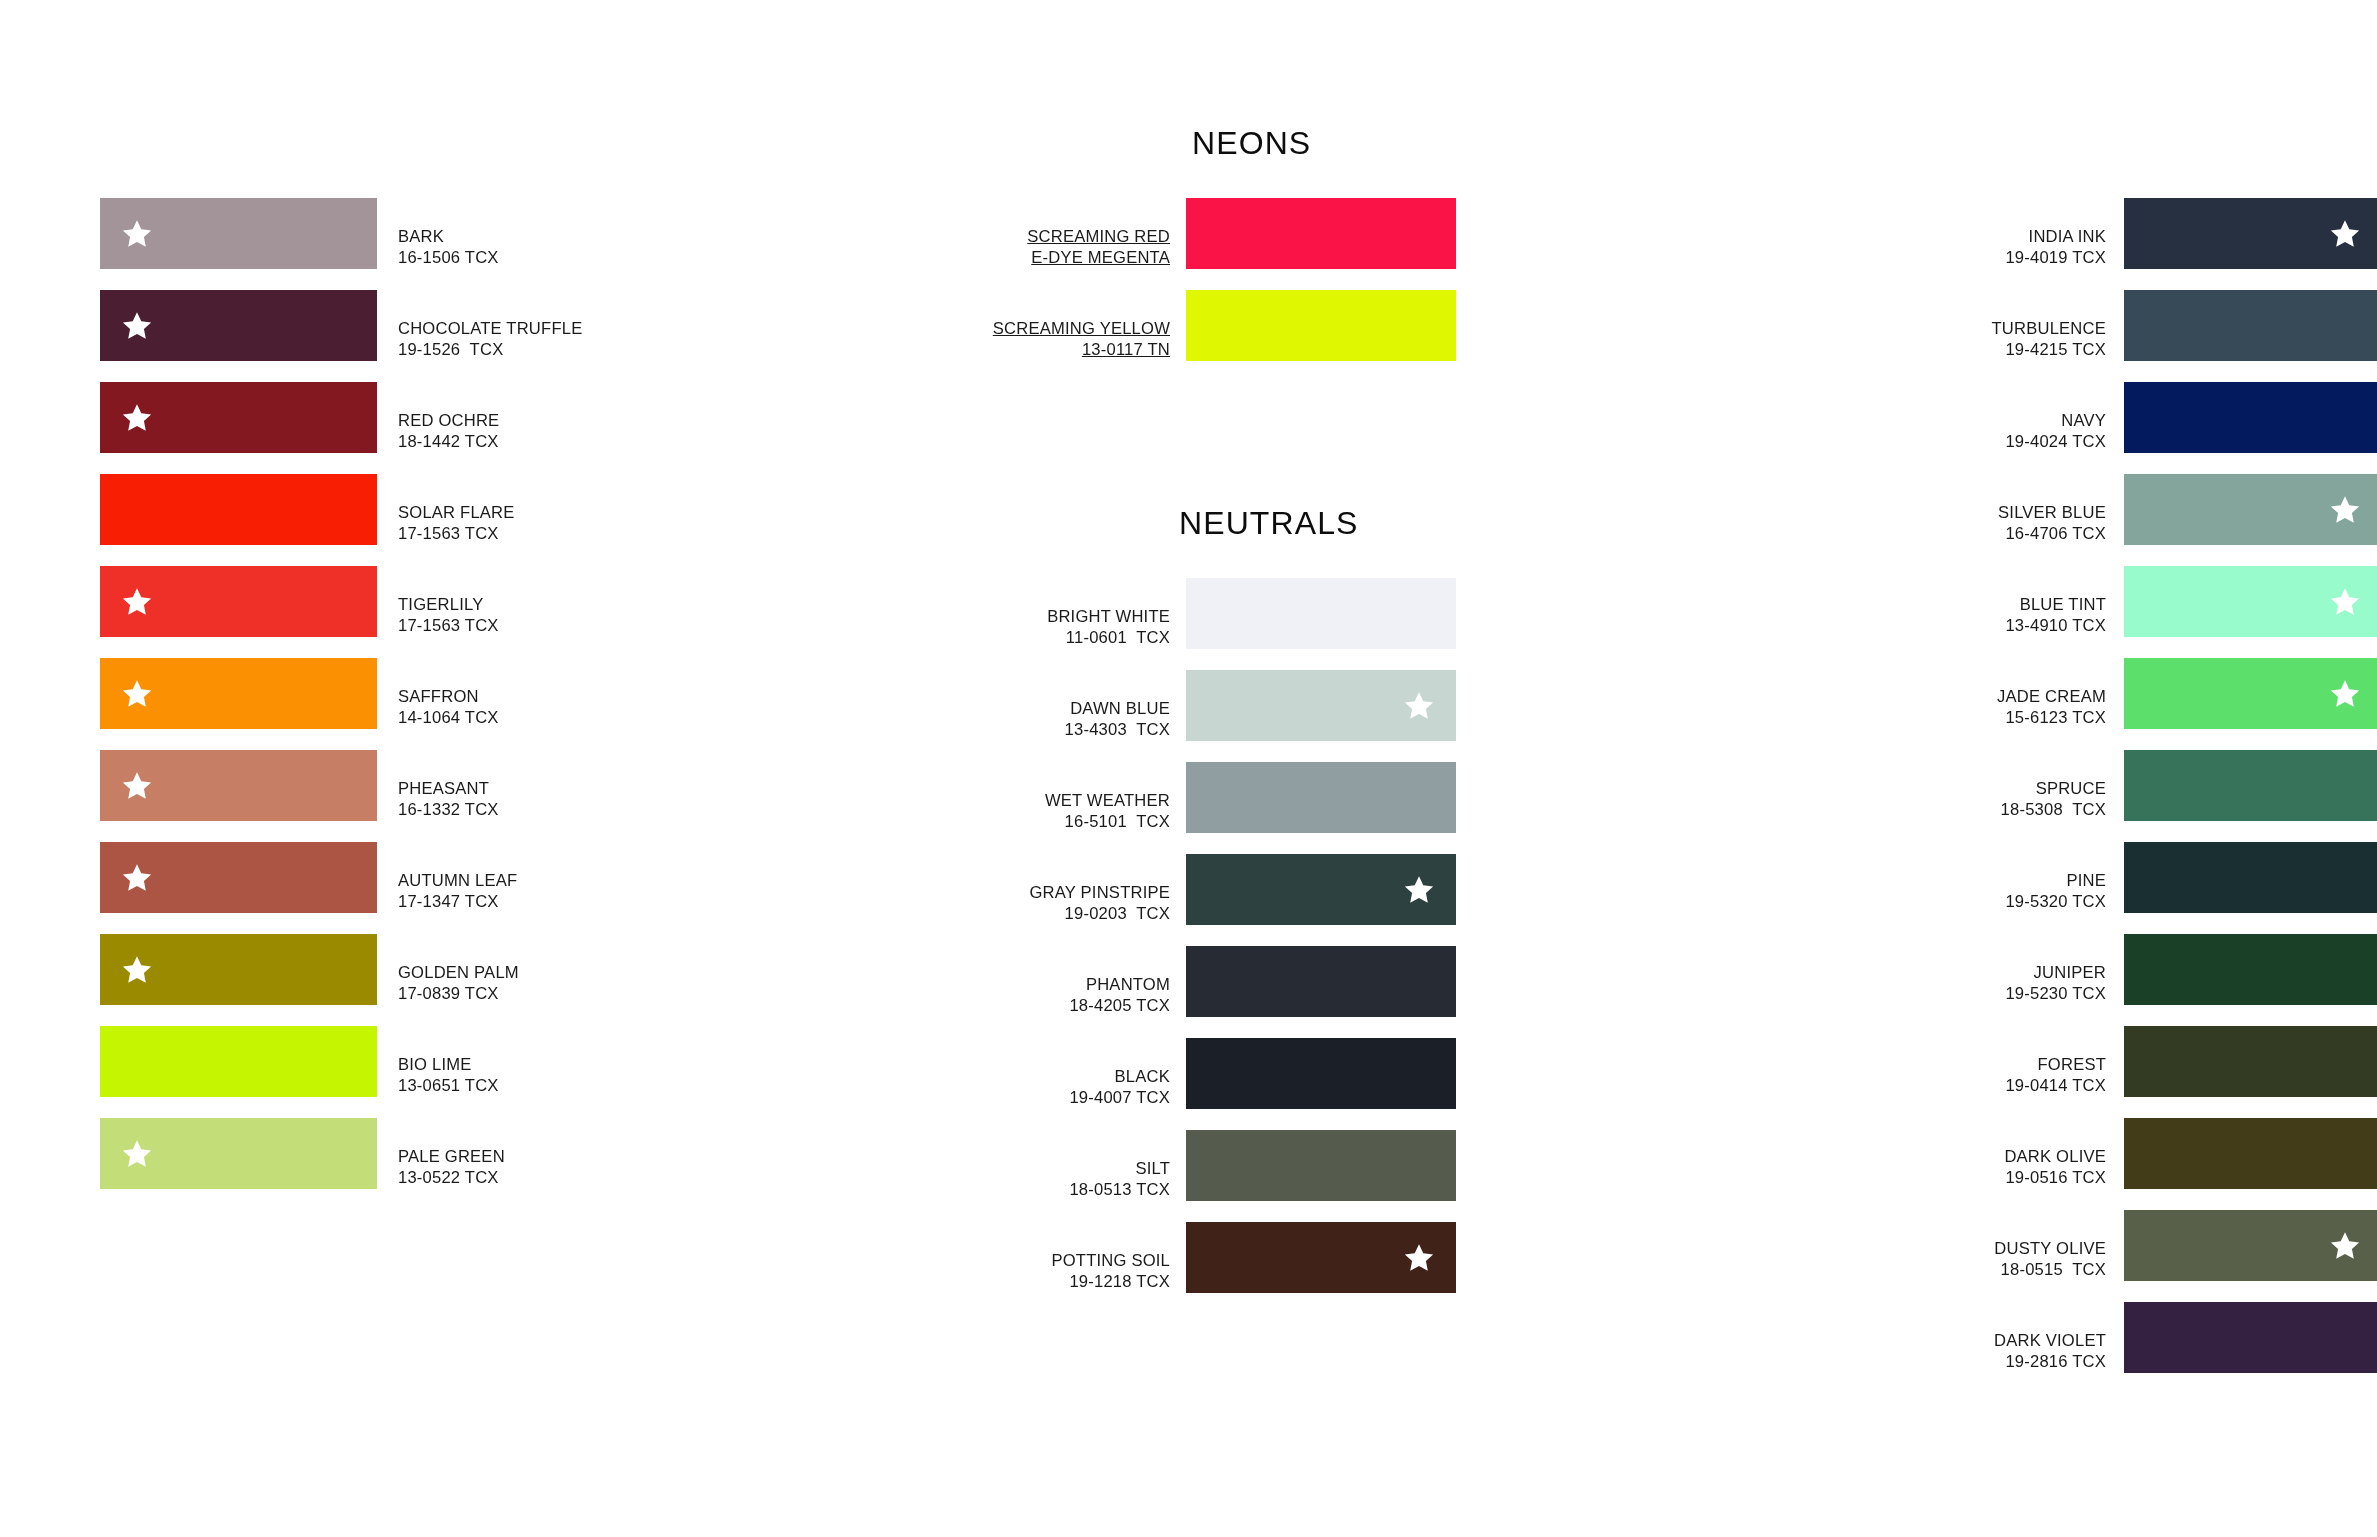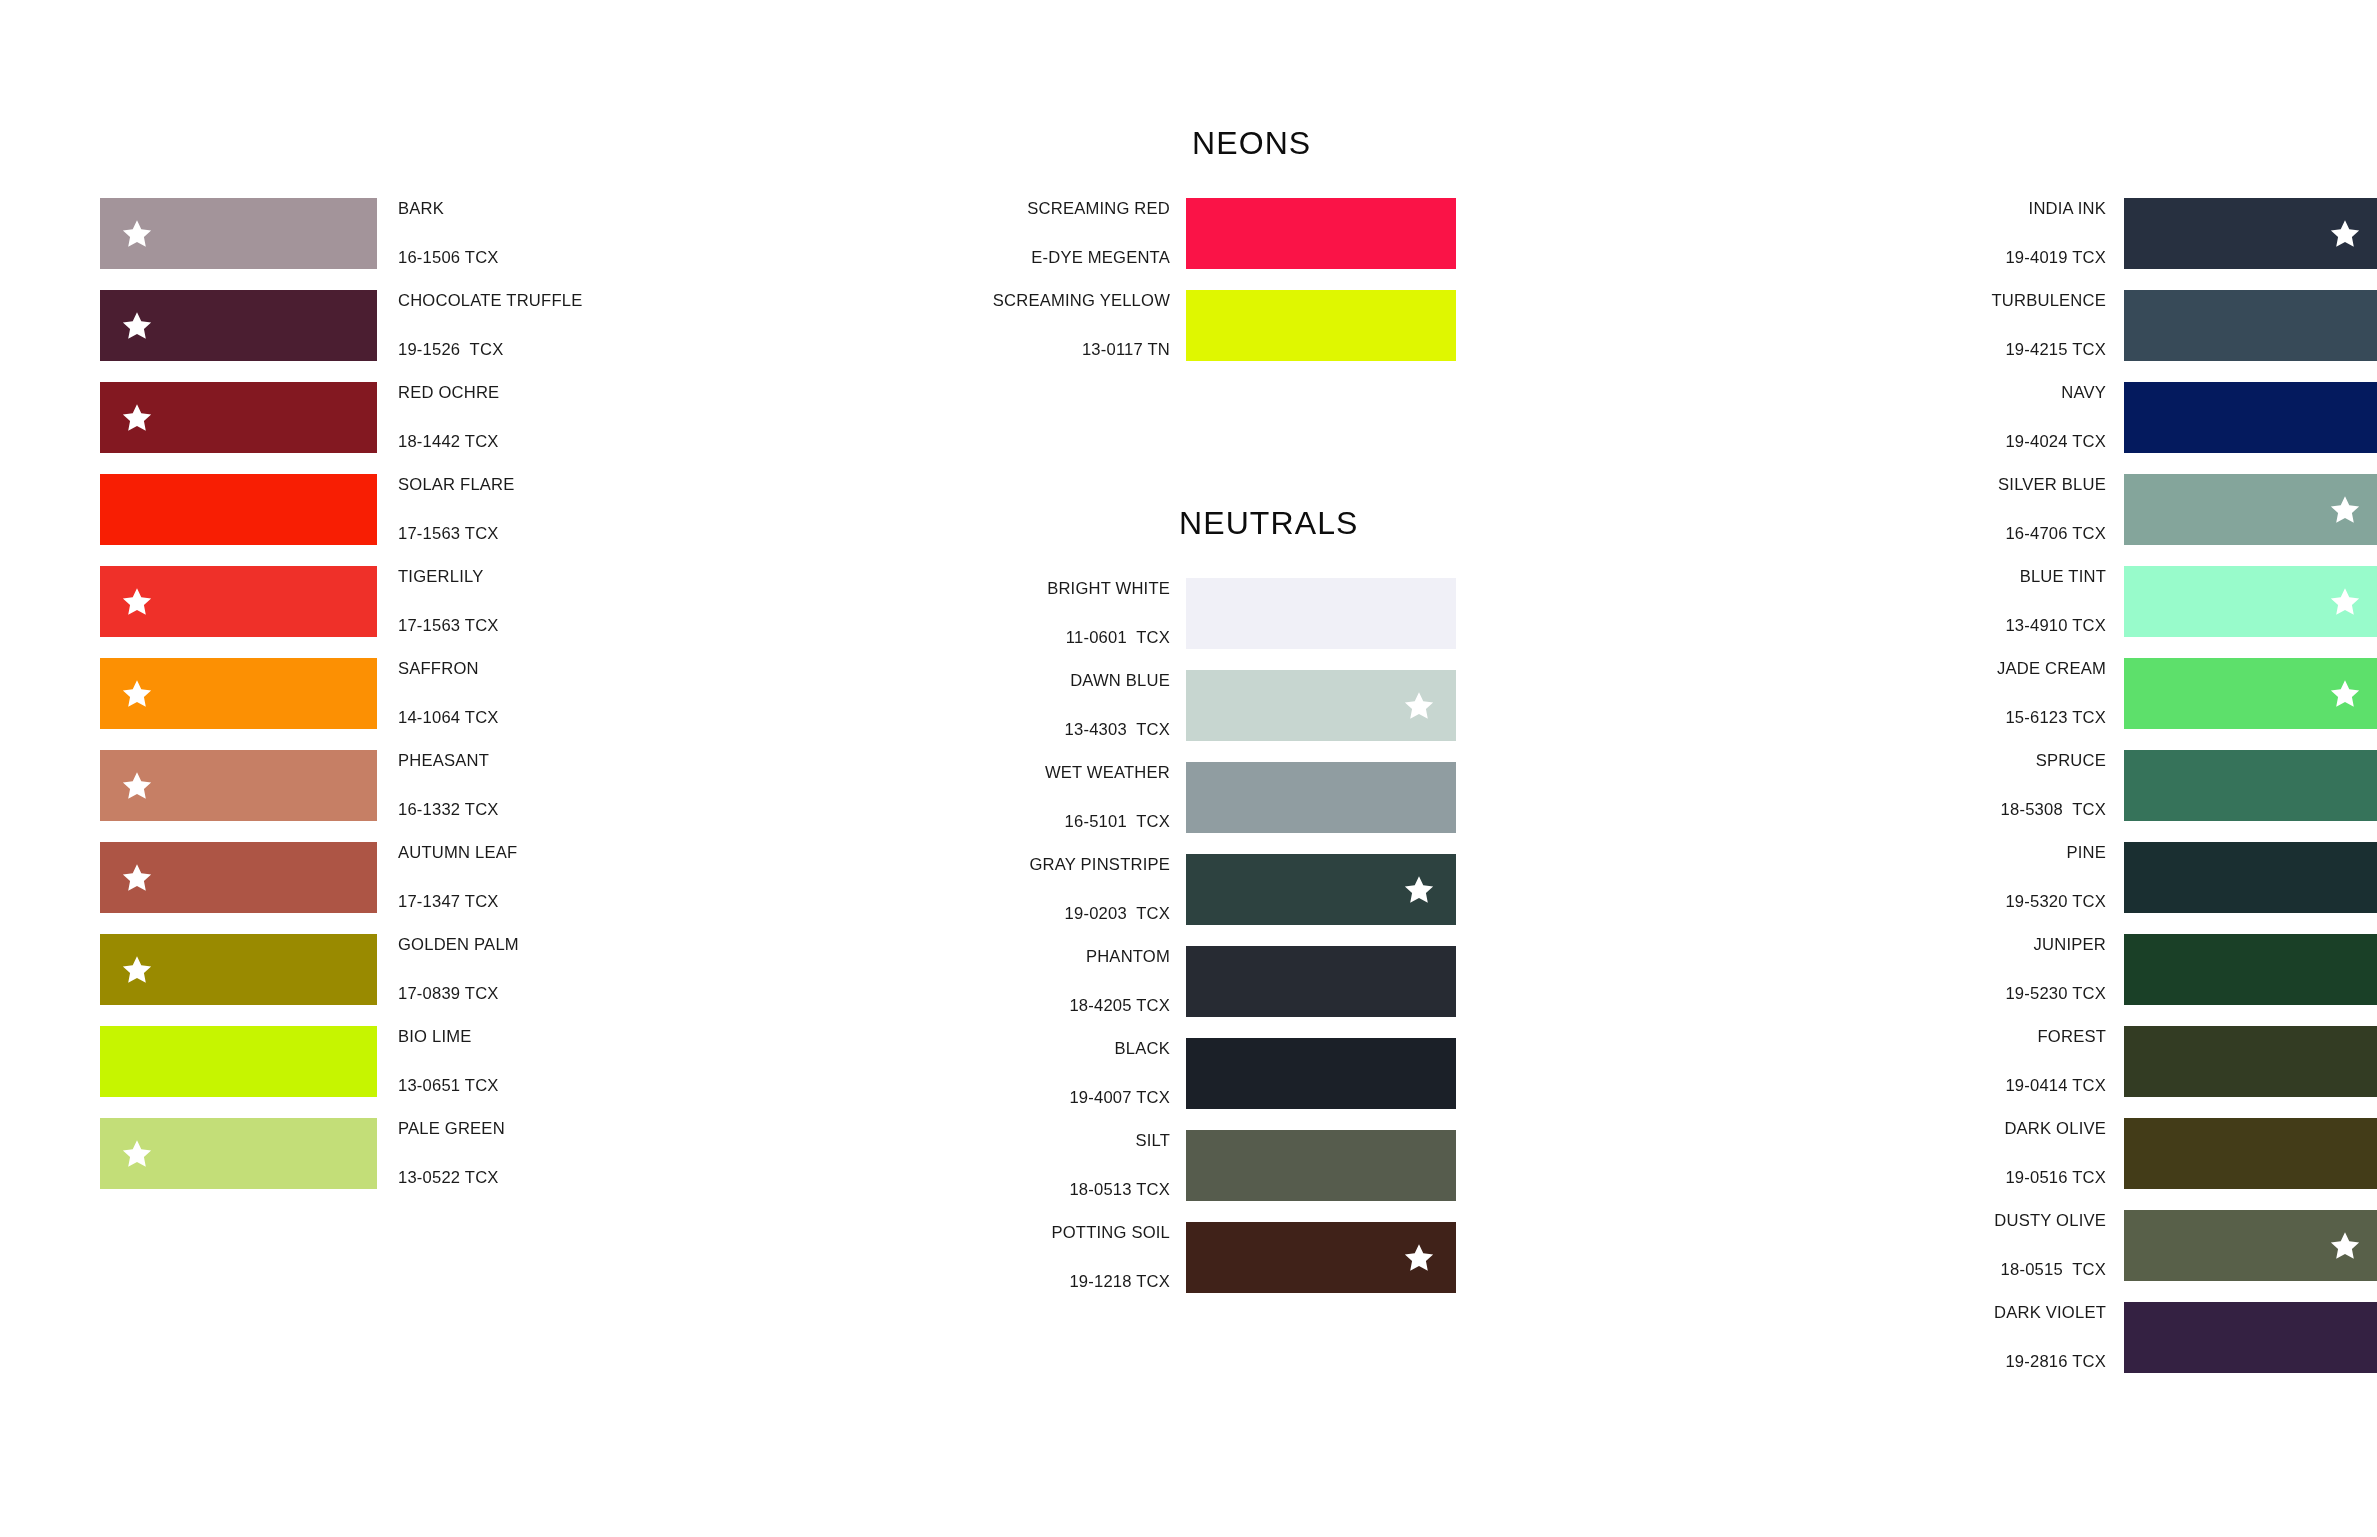--- a/index.html
+++ b/index.html
@@ -50,21 +50,21 @@
   }
   .star-icon svg { display: block; width: 100%; height: 100%; }
 
   .star-left  { left: 21px;  top: 50%; transform: translateY(-50%); }
   .star-right { right: 21px; top: 50%; transform: translateY(-50%); }
 
   
   .swatch-label {
     display: flex;
     flex-direction: column;
-    justify-content: space-between;
+    justify-content: flex-end;
     line-height: 1.30;
     white-space: pre;
   }
   .swatch-name {
     font-size: 16.6px;
     letter-spacing: 0.2px;
     font-weight: 400;
   }
   .swatch-code {
     font-size: 16.6px;
@@ -85,21 +85,21 @@
   .mid-column .swatch { width: 270px; }
   .mid-column .swatch-label {
     width: 219px;
     margin-right: 16px;
     text-align: right;
     align-items: flex-end;
     order: -1;
   }
   .mid-column .swatch-row { justify-content: flex-start; }
 
-  #neons-column    { left: 951px; top: 198px; }
+  #neons-column    { left: 951px; top: 198px; text-decoration: underline; }
   #neutrals-column { left: 951px; top: 578px; }
 
   
   #right-column { left: 1911px; top: 198px; }
   #right-column .swatch { width: 258px; }
   #right-column .swatch-label {
     width: 195px;
     margin-right: 18px;
     text-align: right;
     align-items: flex-end;

